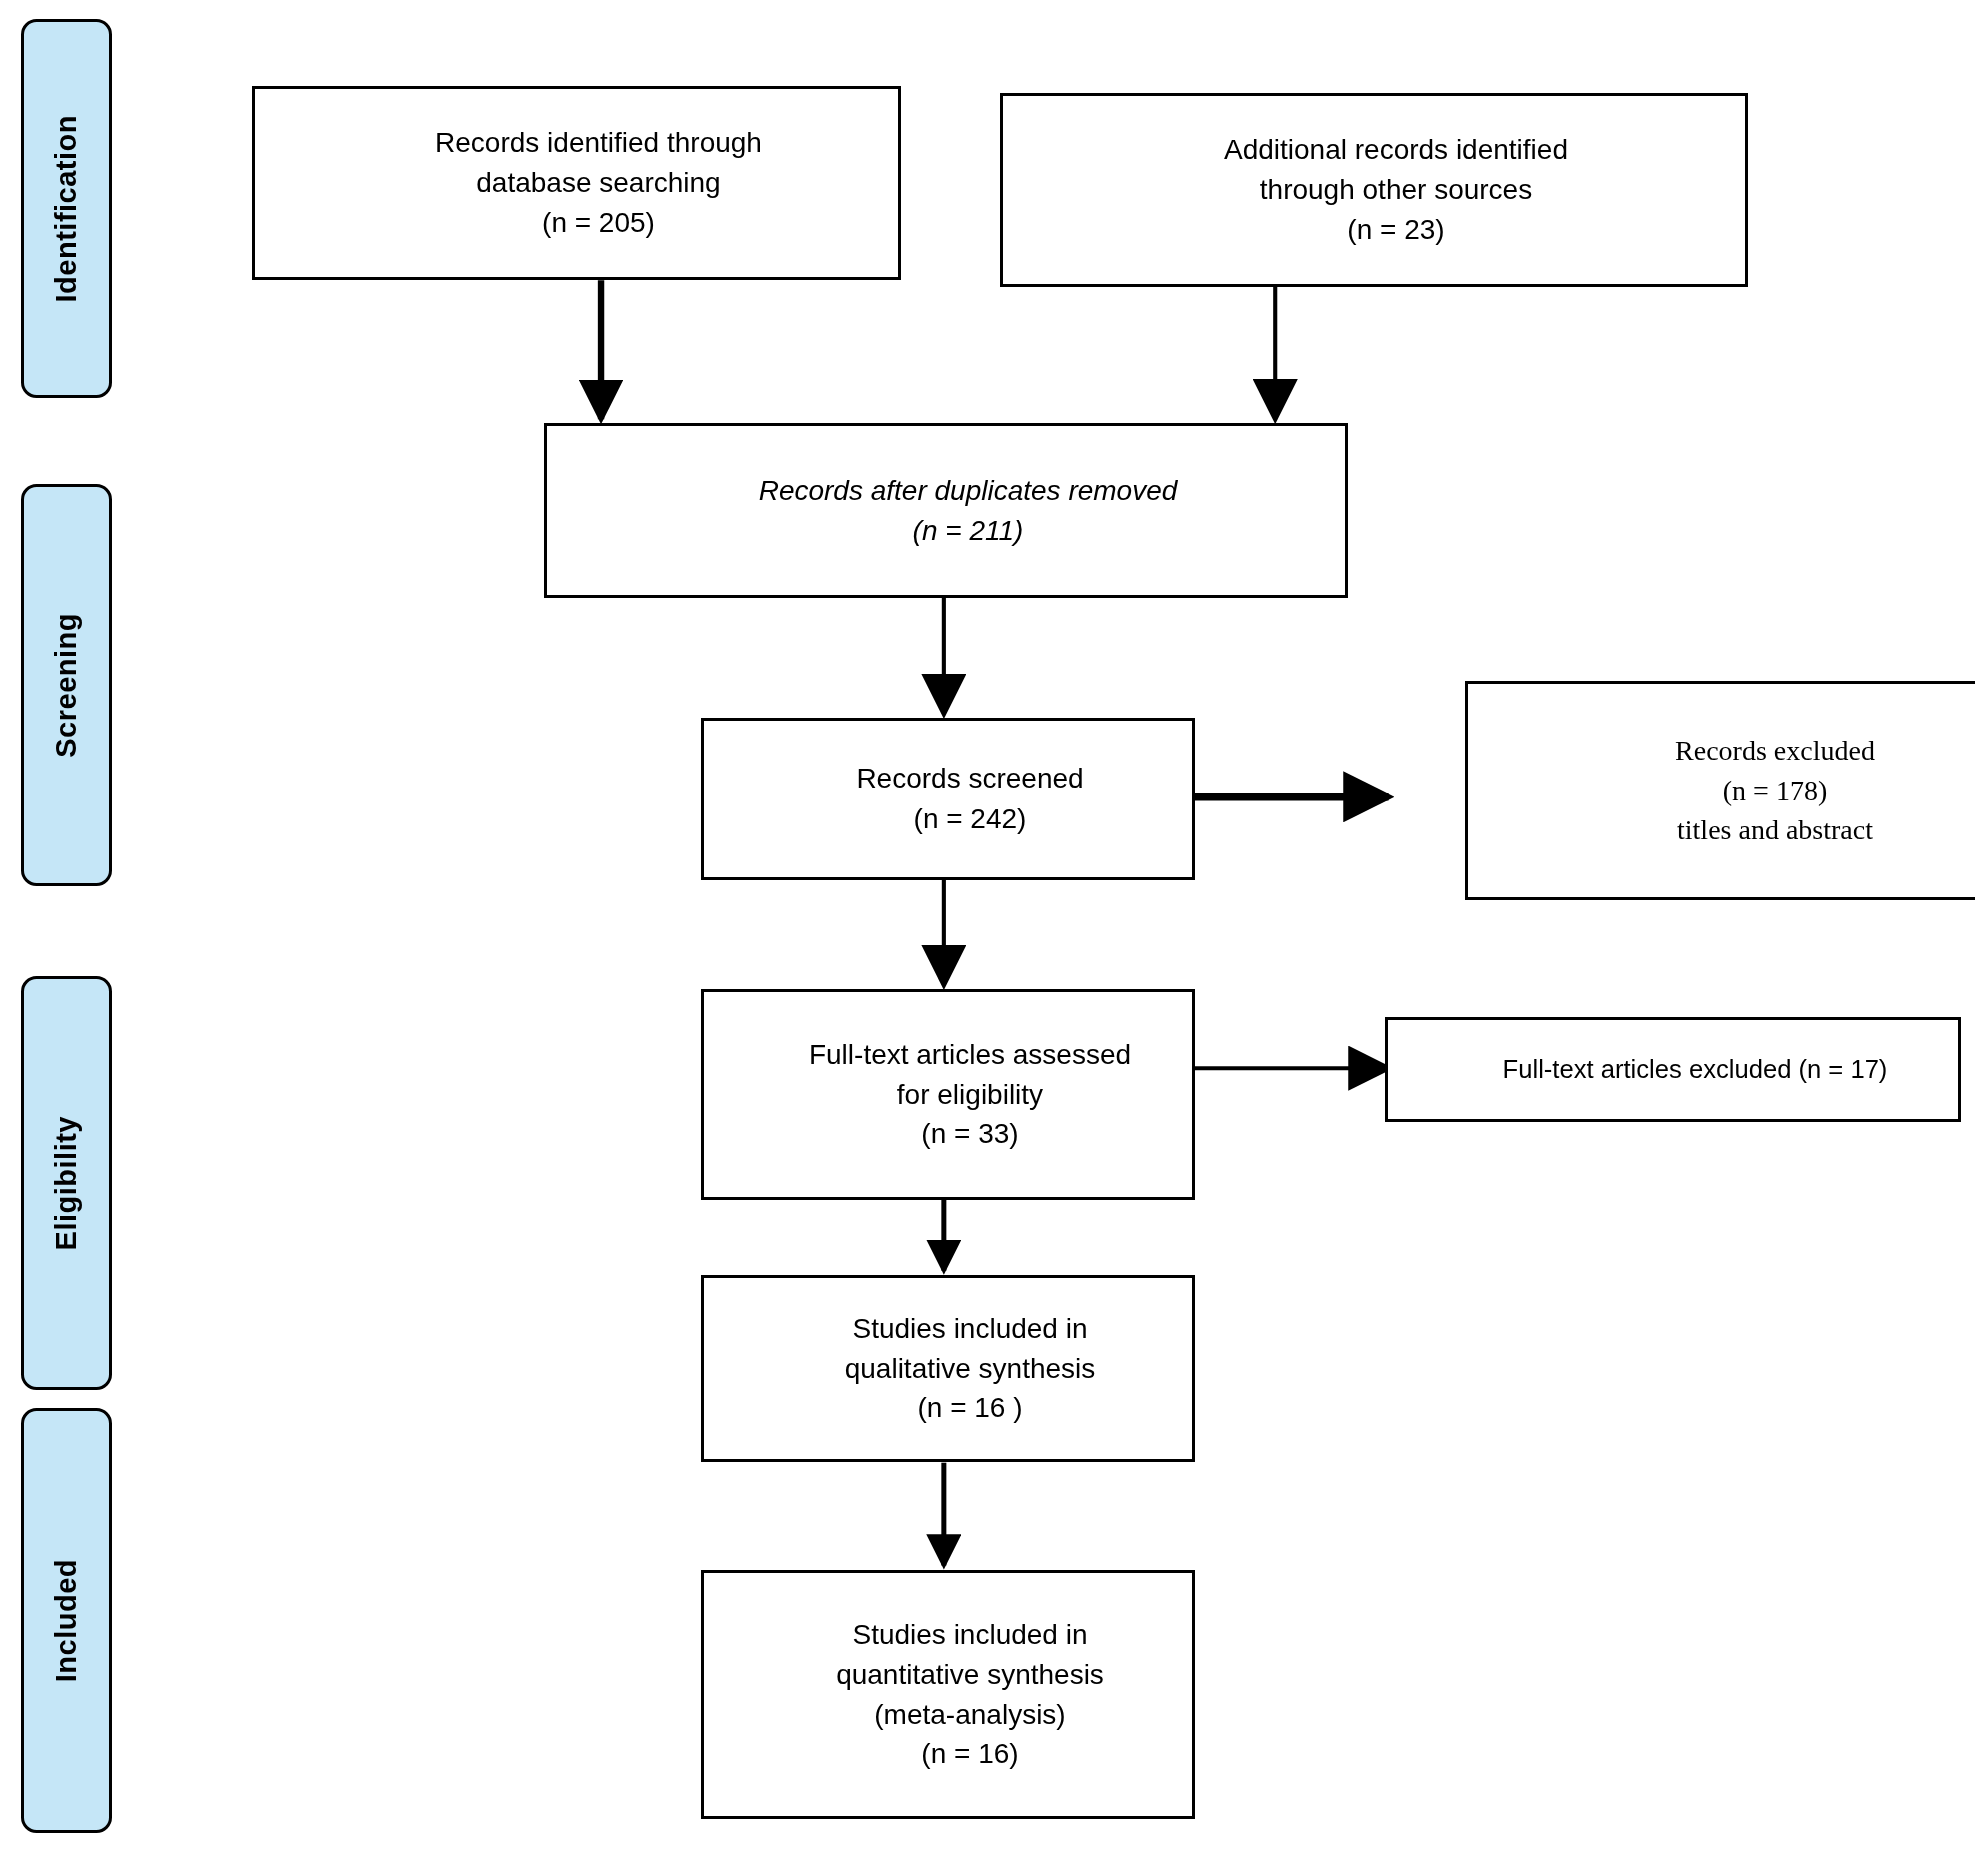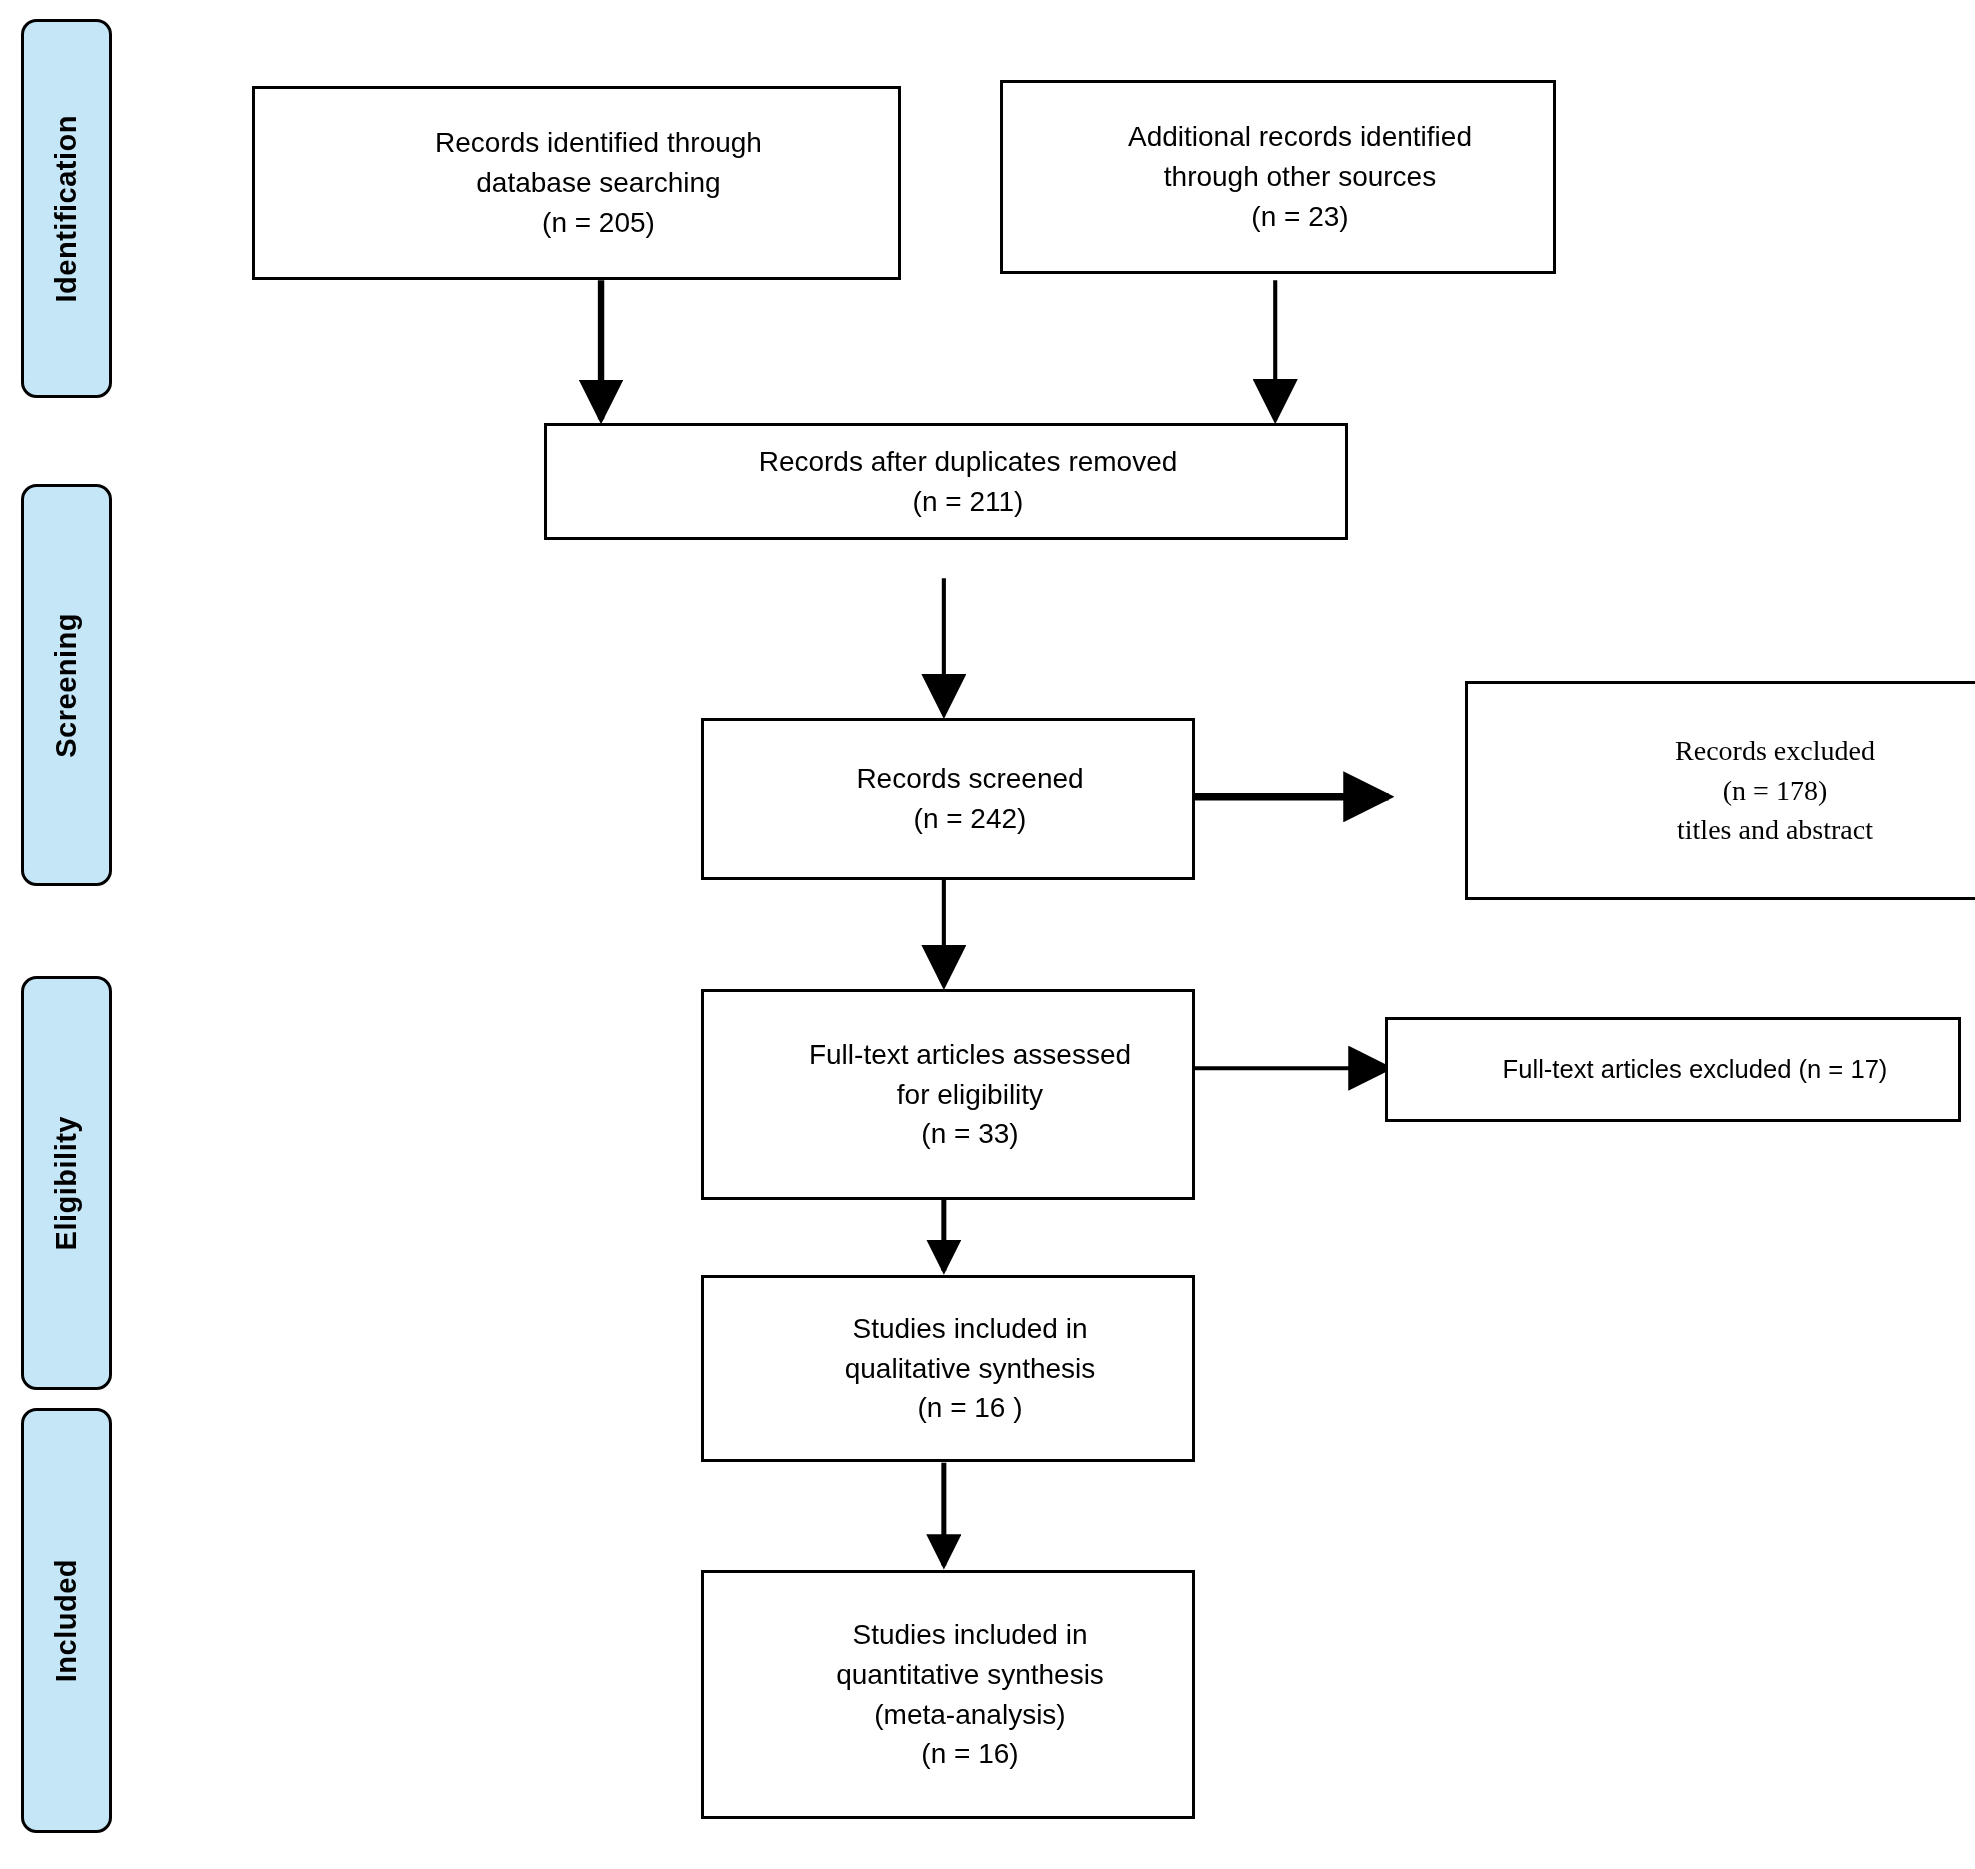--- a/index.html
+++ b/index.html
@@ -115,27 +115,27 @@
   <div class="stage-pill" style="left:20.6px; top:1408px; width:91px; height:425px;">
     <span class="stage-text">Included</span>
   </div>
 
   <div class="flow-box" style="left:252px; top:86px; width:649px; height:194px;">
     <span class="box-text">Records identified through
 database searching
 (n = 205)</span>
   </div>
 
-  <div class="flow-box" style="left:1000px; top:80px; width:556px; height:194px;">
+  <div class="flow-box" style="left:1000px; top:93px; width:748px; height:194px;">
     <span class="box-text">Additional records identified
 through other sources
 (n = 23)</span>
   </div>
 
-  <div class="flow-box" style="left:544px; top:423px; width:804px; height:117px;">
+  <div class="flow-box" style="left:544px; top:423px; width:804px; height:175px;font-style:italic;">
     <span class="box-text">Records after duplicates removed
 (n = 211)</span>
   </div>
 
   <div class="flow-box" style="left:701px; top:718px; width:494px; height:162px;">
     <span class="box-text">Records screened
 (n = 242)</span>
   </div>
 
   <div class="flow-box" style="left:1465px; top:681px; width:576px; height:219px;font-family:Liberation Serif, serif;">

